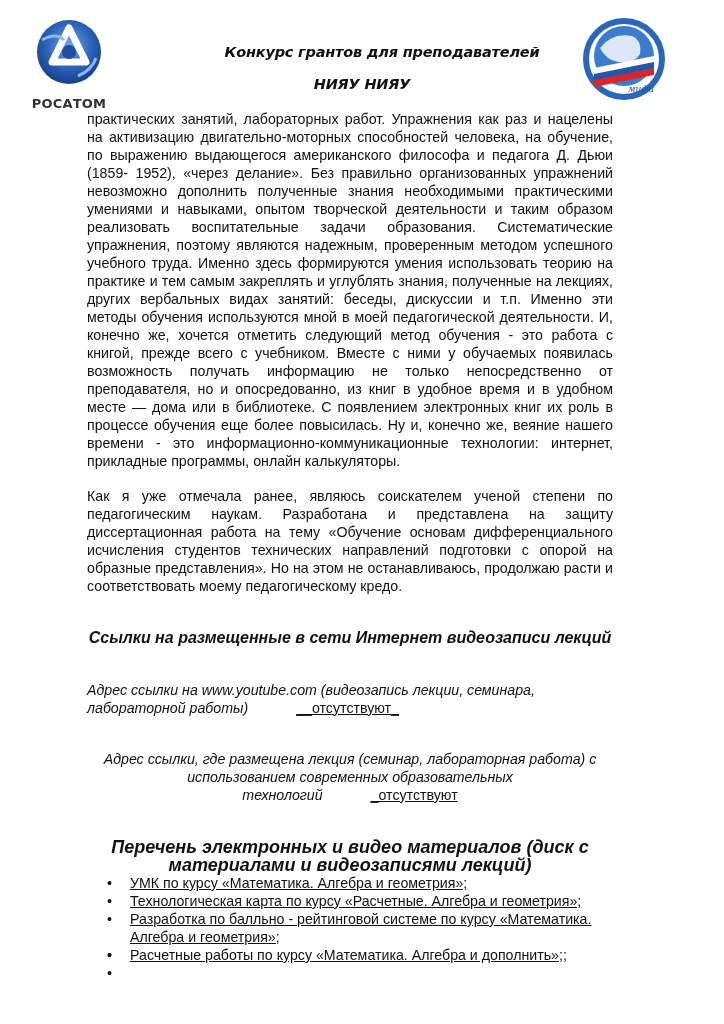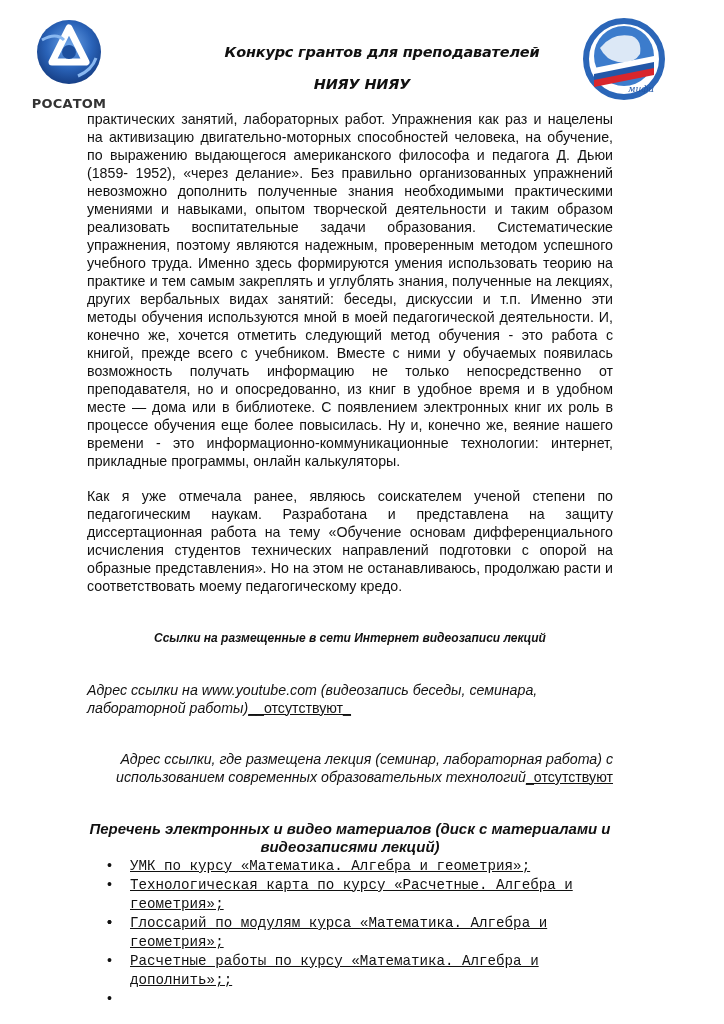--- a/index.html
+++ b/index.html
@@ -6,26 +6,26 @@
     body { width: 724px; height: 1024px; position: relative; overflow: hidden; font-family: "Liberation Sans", sans-serif; color: #111; }
     .logo-left { position: absolute; left: 28px; top: 18px; width: 82px; height: 88px; }
     .logo-right { position: absolute; left: 580px; top: 18px; width: 88px; height: 82px; }
     .hdr-title { position: absolute; left: 0; width: 724px; text-align: center; font-style: italic; font-weight: bold; font-size: 14.5px; font-family: "DejaVu Sans", sans-serif; letter-spacing: -0.2px; }
     .hdr-title.t1 { top: 44px; left: 20px; }
     .hdr-title.t2 { top: 76px; left: 0px; }
     .page { position: absolute; left: 87px; top: 110px; width: 526px; font-size: 14.2px; line-height: 18px; }
     .page p { margin: 0; text-align: justify; }
     .italic { font-style: italic; }
     .gap16 { height: 16.6px; }
-    .center-h { text-align: center !important; font-weight: bold; font-style: italic; font-size: 12px; }
-    .u { text-decoration: underline; font-style: normal; }
+    .center-h { text-align: center !important; font-weight: bold; font-style: italic; font-size: 16px; }
+    .u { text-decoration: underline; font-style: normal; padding-left: 48px; }
     ul.mats { list-style: none; margin: 0; padding: 0; }
     ul.mats li { position: relative; padding-left: 43px; }
     ul.mats li .bullet { position: absolute; left: 20px; top: 0; }
-    ul.mats li .txt { text-decoration: underline; font-family: Liberation Mono, monospace; }
+    ul.mats li .txt { text-decoration: underline; }
   </style>
 </head>
 <body>
 
 <div class="logo-left">
   <svg width="82" height="68" viewBox="0 0 82 68">
     <defs>
       <radialGradient id="rg1" cx="50%" cy="40%" r="60%">
         <stop offset="0%" stop-color="#6fa6ea"></stop>
         <stop offset="60%" stop-color="#2a63b8"></stop>
@@ -59,32 +59,32 @@
 <div class="page">
   <p>практических занятий, лабораторных работ. Упражнения как раз и нацелены на активизацию двигательно-моторных способностей человека, на обучение, по выражению выдающегося американского философа и педагога Д. Дьюи (1859- 1952), «через делание». Без правильно организованных упражнений невозможно дополнить полученные знания необходимыми практическими умениями и навыками, опытом творческой деятельности и таким образом реализовать воспитательные задачи образования. Систематические упражнения, поэтому являются надежным, проверенным методом успешного учебного труда. Именно здесь формируются умения использовать теорию на практике и тем самым закреплять и углублять знания, полученные на лекциях, других вербальных видах занятий: беседы, дискуссии и т.п. Именно эти методы обучения используются мной в моей педагогической деятельности. И, конечно же, хочется отметить следующий метод обучения - это работа с книгой, прежде всего с учебником. Вместе с ними у обучаемых появилась возможность получать информацию не только непосредственно от преподавателя, но и опосредованно, из книг в удобное время и в удобном месте — дома или в библиотеке. С появлением электронных книг их роль в процессе обучения еще более повысилась. Ну и, конечно же, веяние нашего времени - это информационно-коммуникационные технологии: интернет, прикладные программы, онлайн калькуляторы.</p>
   <div class="gap16"></div>
   <p>Как я уже отмечала ранее, являюсь соискателем ученой степени по педагогическим наукам. Разработана и представлена на защиту диссертационная работа на тему «Обучение основам дифференциального исчисления студентов технических направлений подготовки с опорой на образные представления». Но на этом не останавливаюсь, продолжаю расти и соответствовать моему педагогическому кредо.</p>
 
   <div style="height:34px;"></div>
   <p class="center-h">Ссылки на размещенные в сети Интернет видеозаписи лекций</p>
   <div style="height:34px;"></div>
 
   <p class="italic" style="text-align:left;padding-right:20px;">
-    <span>Адрес ссылки на www.youtube.com (видеозапись беседы, семинара, лабораторной работы)</span><span class="u">__отсутствуют_</span>
+    <span>Адрес ссылки на www.youtube.com (видеозапись лекции, семинара, лабораторной работы)</span><span class="u">__отсутствуют_</span>
   </p>
   <div class="gap16"></div>
   <div class="gap16"></div>
-  <p class="italic" style="text-align:right;">
+  <p class="italic" style="text-align:center;">
     <span>Адрес ссылки, где размещена лекция (семинар, лабораторная работа) с использованием современных образовательных технологий</span><span class="u">_отсутствуют</span>
   </p>
 
   <div style="height:34px;"></div>
-  <p class="center-h" style="font-size:15px;">Перечень электронных и видео  материалов (диск с материалами и видеозаписями лекций)</p>
+  <p class="center-h" style="font-size:18px;">Перечень электронных и видео  материалов (диск с материалами и видеозаписями лекций)</p>
 
   <ul class="mats">
     <li><span class="bullet">•</span><span class="txt">УМК по курсу «Математика. Алгебра и геометрия»;</span></li>
     <li><span class="bullet">•</span><span class="txt">Технологическая карта по курсу «Расчетные. Алгебра и геометрия»;</span></li>
+    <li><span class="bullet">•</span><span class="txt">Разработка по балльно - рейтинговой системе по курсу «Математика. Алгебра и геометрия»;</span></li>
     <li><span class="bullet">•</span></li>
-    <li><span class="bullet">•</span><span class="txt">Глоссарий по модулям курса «Математика. Алгебра и геометрия»;</span></li>
     <li><span class="bullet">•</span><span class="txt">Расчетные работы по курсу «Математика. Алгебра и дополнить»;;</span></li>
     <li><span class="bullet">•</span></li>
   </ul>
 </div>
 
 </body></html>

